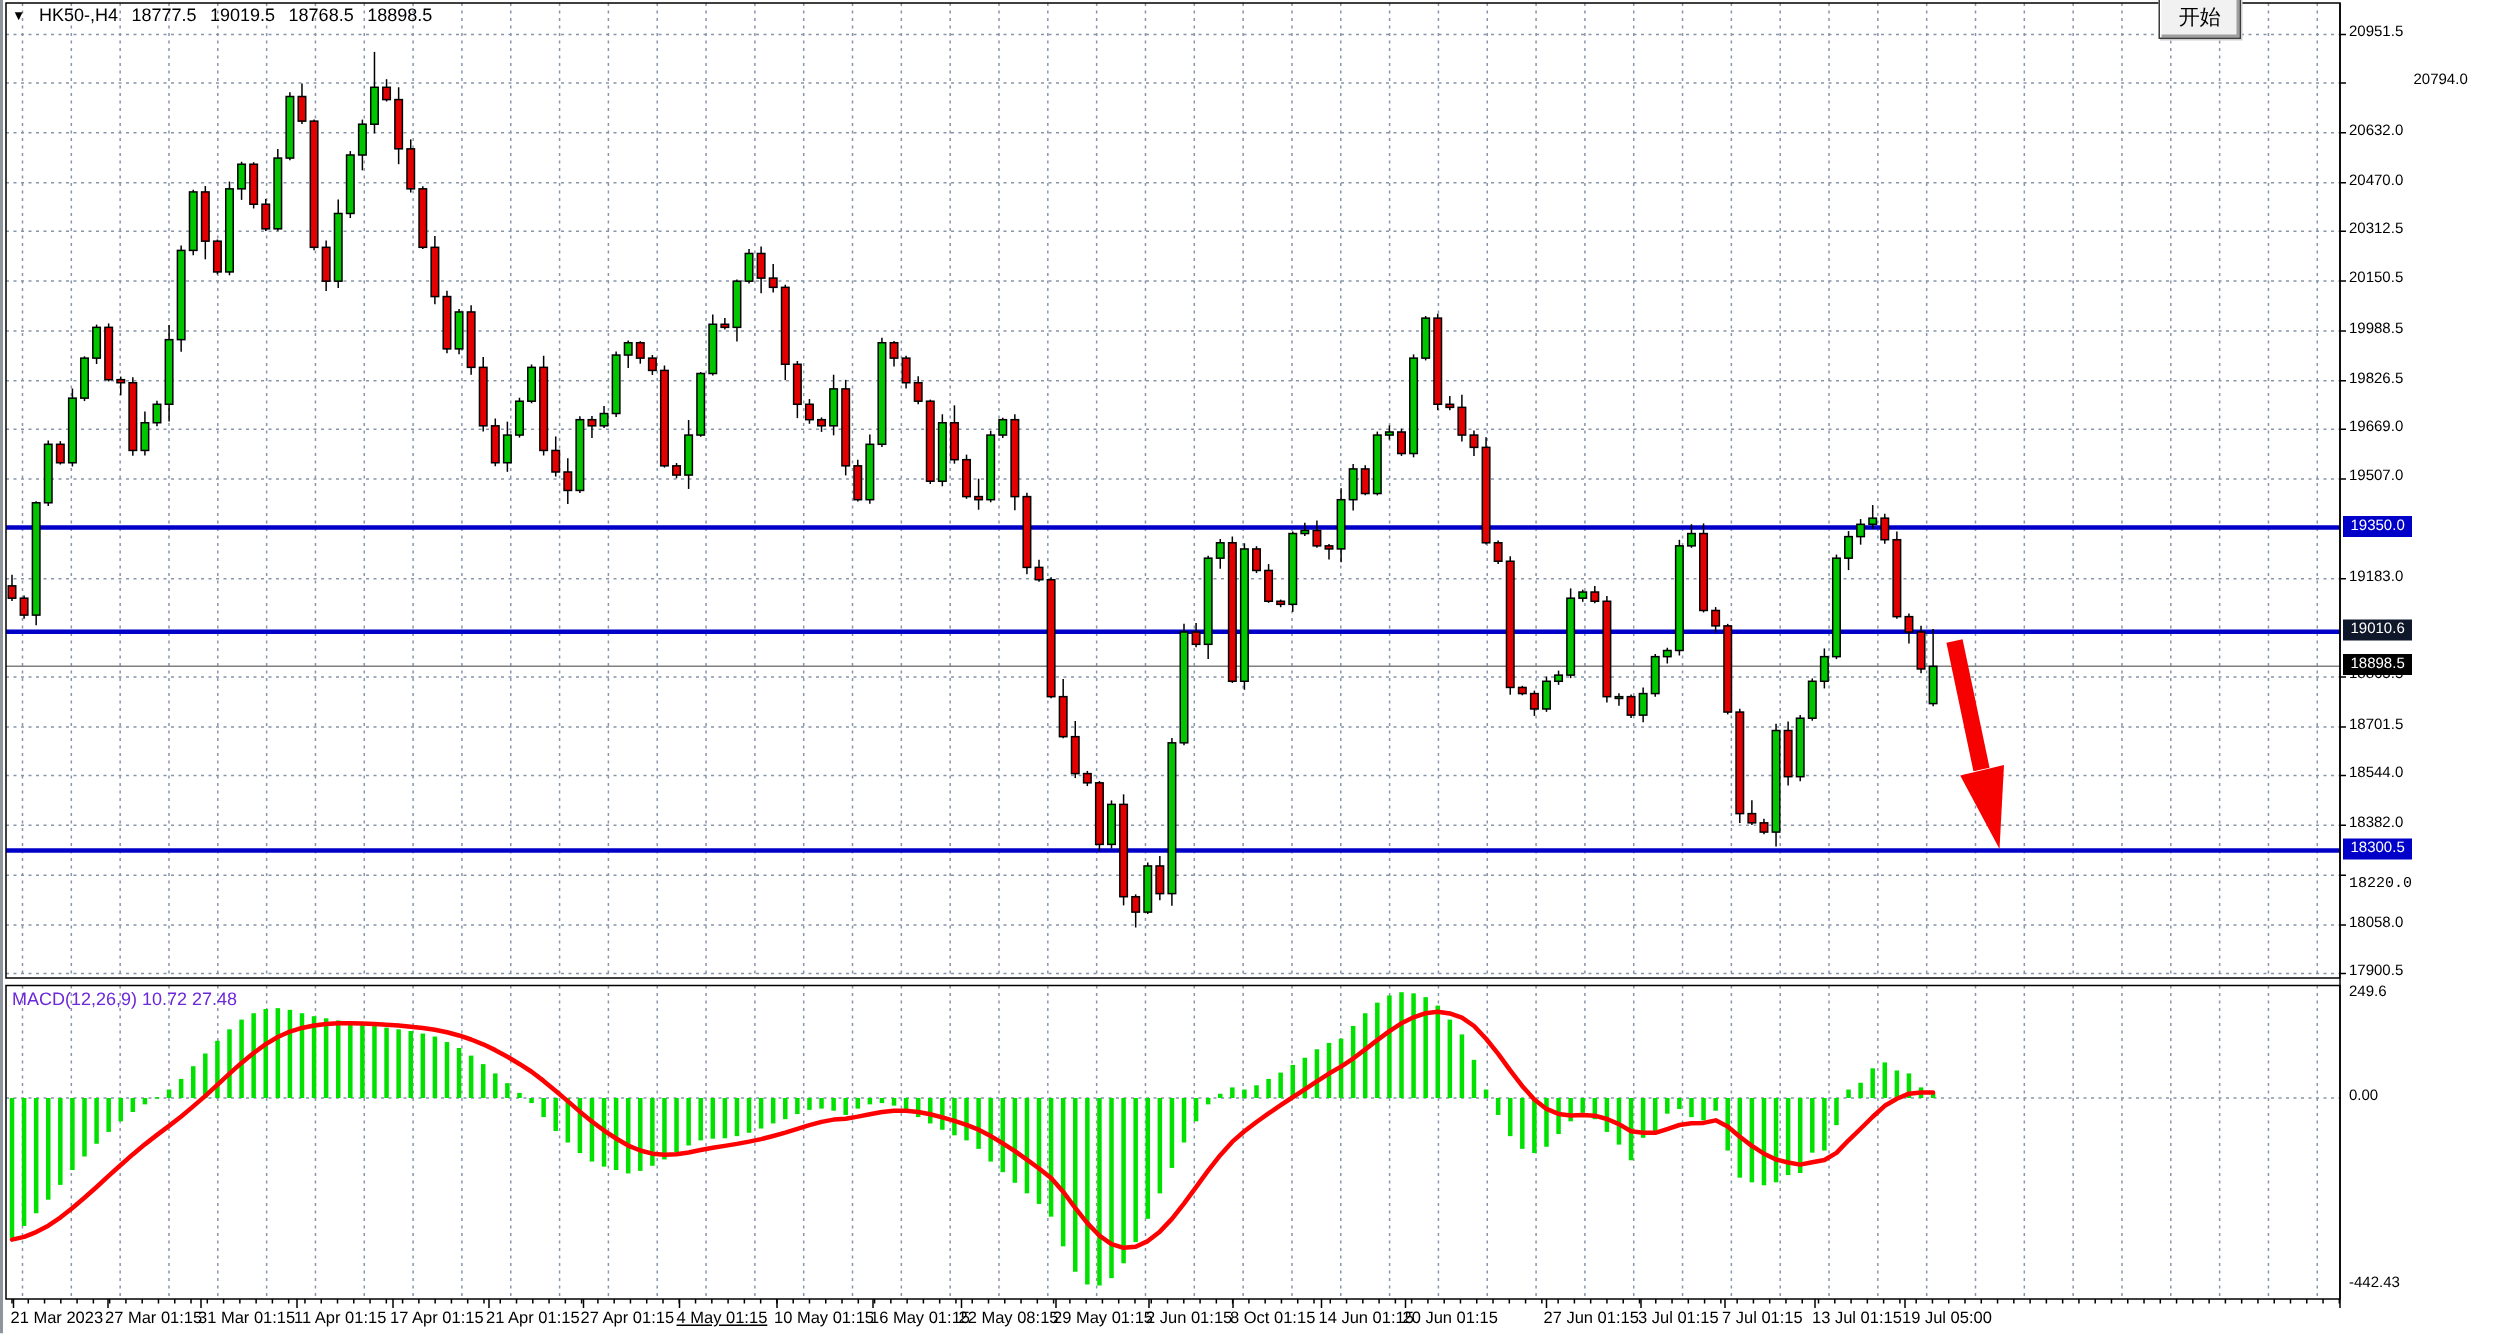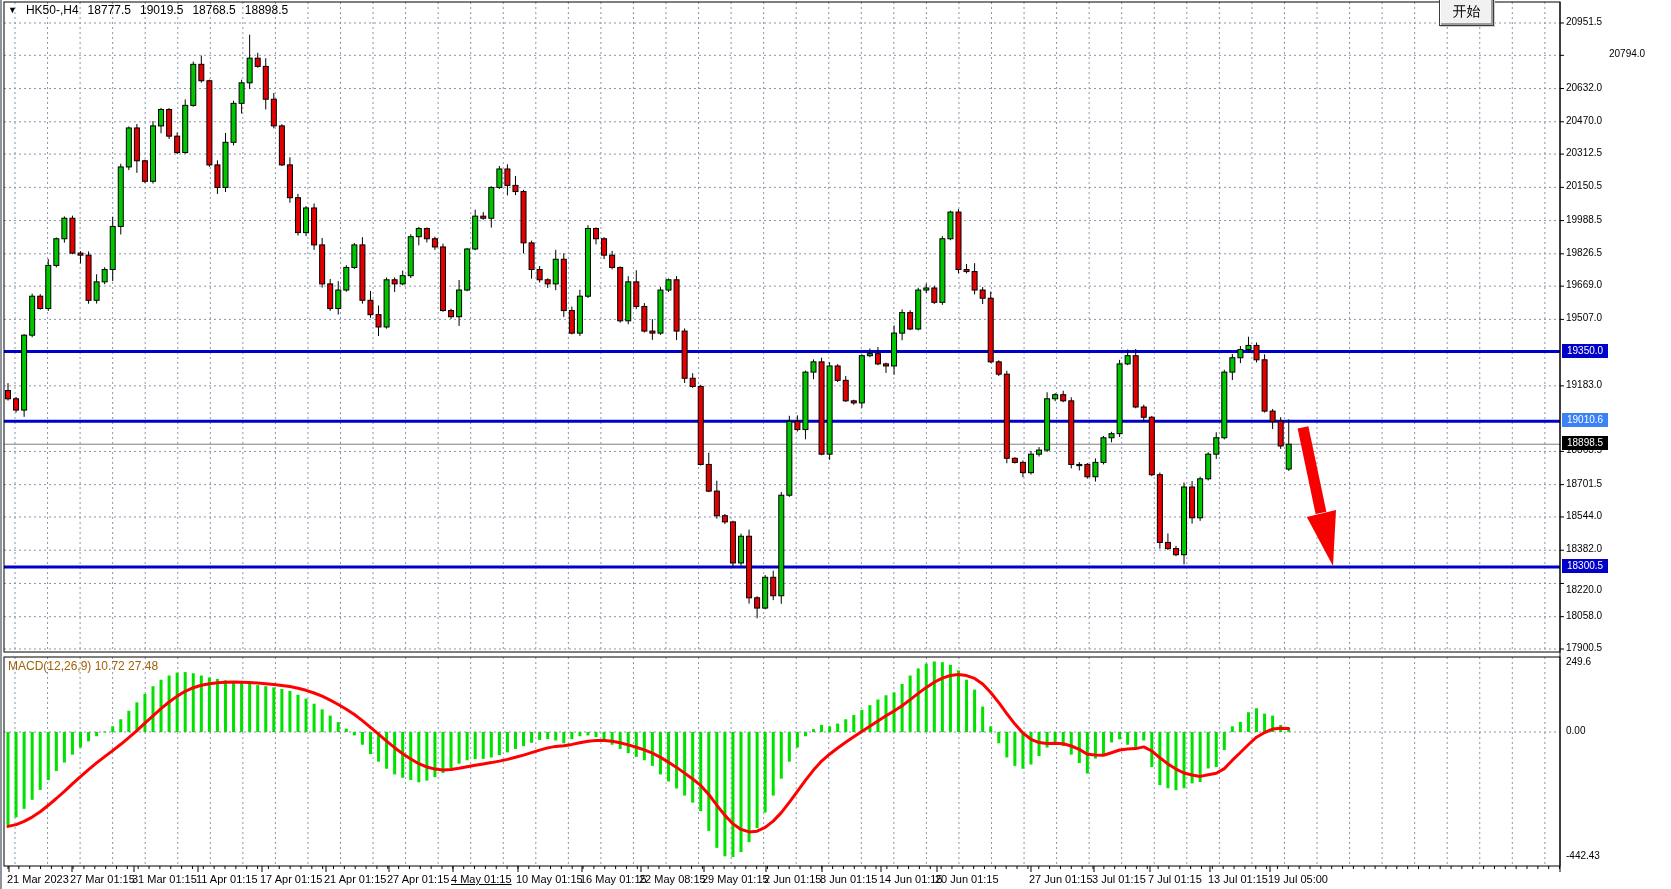--- a/index.html
+++ b/index.html
@@ -1,21 +1,21 @@
 <!DOCTYPE html>
 <html><head>
 <meta charset="utf-8">
 <style>
   html,body{margin:0;padding:0;background:#ffffff;}
   #stage{position:relative;width:1671px;height:889px;background:#ffffff;overflow:hidden;
          font-family:"Liberation Sans",sans-serif;border-left:2px solid #8e959c;box-sizing:border-box;}
   svg{position:absolute;left:0;top:0;}
   .hdr{position:absolute;left:6px;top:3px;font-size:12px;color:#000;display:flex;gap:9px;align-items:center;z-index:5;}
   .hdr .tri{font-size:9px;}
-  .ind-label{position:absolute;left:6px;top:659px;font-size:12px;color:#a16207;z-index:5;}
+  .ind-label{position:absolute;left:6px;top:659px;font-size:12px;color:#6d28d9;z-index:5;}
   .ytick{position:absolute;left:1564px;font-size:10px;color:#000;white-space:nowrap;z-index:4;}
   .ytag{position:absolute;left:1560px;font-size:10px;color:#fff;padding:1px 5px 2px 5px;white-space:nowrap;z-index:6;}
   .xtick{position:absolute;top:873px;font-size:11px;color:#000;white-space:nowrap;z-index:4;}
   .start-btn{position:absolute;left:1437px;top:-5px;width:55px;height:31px;background:#f1f1f1;
              border:1px solid #3c3c3c;box-shadow:inset 1px 1px 0 #ffffff,inset -2px -2px 0 #9e9e9e,1px 1px 0 #cfcfcf;
              font-size:14px;color:#000;display:flex;align-items:flex-end;justify-content:center;
              padding-bottom:4px;box-sizing:border-box;z-index:9;cursor:pointer;}
 </style>
 </head>
 <body>
@@ -833,44 +833,44 @@
       <div class="ytick" style="top: 180.348px;">20150.5</div>
       <div class="ytick" style="top: 213.587px;">19988.5</div>
       <div class="ytick" style="top: 246.826px;">19826.5</div>
       <div class="ytick" style="top: 279.142px;">19669.0</div>
       <div class="ytick" style="top: 312.381px;">19507.0</div>
       <div class="ytick" style="top: 378.858px;">19183.0</div>
       <div class="ytick" style="top: 444.413px;">18863.5</div>
       <div class="ytick" style="top: 477.652px;">18701.5</div>
       <div class="ytick" style="top: 509.968px;">18544.0</div>
       <div class="ytick" style="top: 543.206px;">18382.0</div>
-      <div class="ytick" style="top: 584px;">18220.0</div>
+      <div class="ytick" style="top: 584px; font-family: Liberation Mono, monospace;">18220.0</div>
       <div class="ytick" style="top: 609.684px;">18058.0</div>
       <div class="ytick" style="top: 642px;">17900.5</div>
       <div class="ytick" style="top: 656px;">249.6</div>
       <div class="ytick" style="top: 725px;">0.00</div>
       <div class="ytick" style="top: 850px;">-442.43</div>
       <div class="ytag" style="top: 343.594px; background: rgb(0, 0, 200);">19350.0</div>
-      <div class="ytag" style="top: 413.231px; background: #3b82f6;">19010.6</div>
+      <div class="ytag" style="top: 413.231px; background: #0f172a;">19010.6</div>
       <div class="ytag" style="top: 558.929px; background: rgb(0, 0, 200);">18300.5</div>
       <div class="ytag" style="top: 436.232px; background: rgb(0, 0, 0);">18898.5</div>
       <div class="xtick" style="left: 5px;">21 Mar 2023</div>
       <div class="xtick" style="left: 68px;">27 Mar 01:15</div>
       <div class="xtick" style="left: 130px;">31 Mar 01:15</div>
       <div class="xtick" style="left: 194px;">11 Apr 01:15</div>
       <div class="xtick" style="left: 258px;">17 Apr 01:15</div>
       <div class="xtick" style="left: 322px;">21 Apr 01:15</div>
       <div class="xtick" style="left: 385px;">27 Apr 01:15</div>
       <div class="xtick" style="left: 449px; text-decoration: underline;">4 May 01:15</div>
       <div class="xtick" style="left: 514px;">10 May 01:15</div>
       <div class="xtick" style="left: 578px;">16 May 01:15</div>
       <div class="xtick" style="left: 637px;">22 May 08:15</div>
       <div class="xtick" style="left: 700px;">29 May 01:15</div>
       <div class="xtick" style="left: 762px;">2 Jun 01:15</div>
-      <div class="xtick" style="left: 818px;">8 Jun 01:15</div>
+      <div class="xtick" style="left: 818px;">8 Oct 01:15</div>
       <div class="xtick" style="left: 877px;">14 Jun 01:15</div>
       <div class="xtick" style="left: 933px;">20 Jun 01:15</div>
       <div class="xtick" style="left: 1027px;">27 Jun 01:15</div>
       <div class="xtick" style="left: 1090px;">3 Jul 01:15</div>
       <div class="xtick" style="left: 1146px;">7 Jul 01:15</div>
       <div class="xtick" style="left: 1206px;">13 Jul 01:15</div>
       <div class="xtick" style="left: 1266px;">19 Jul 05:00</div>
     </div>
 
   <button class="start-btn">开始</button>

